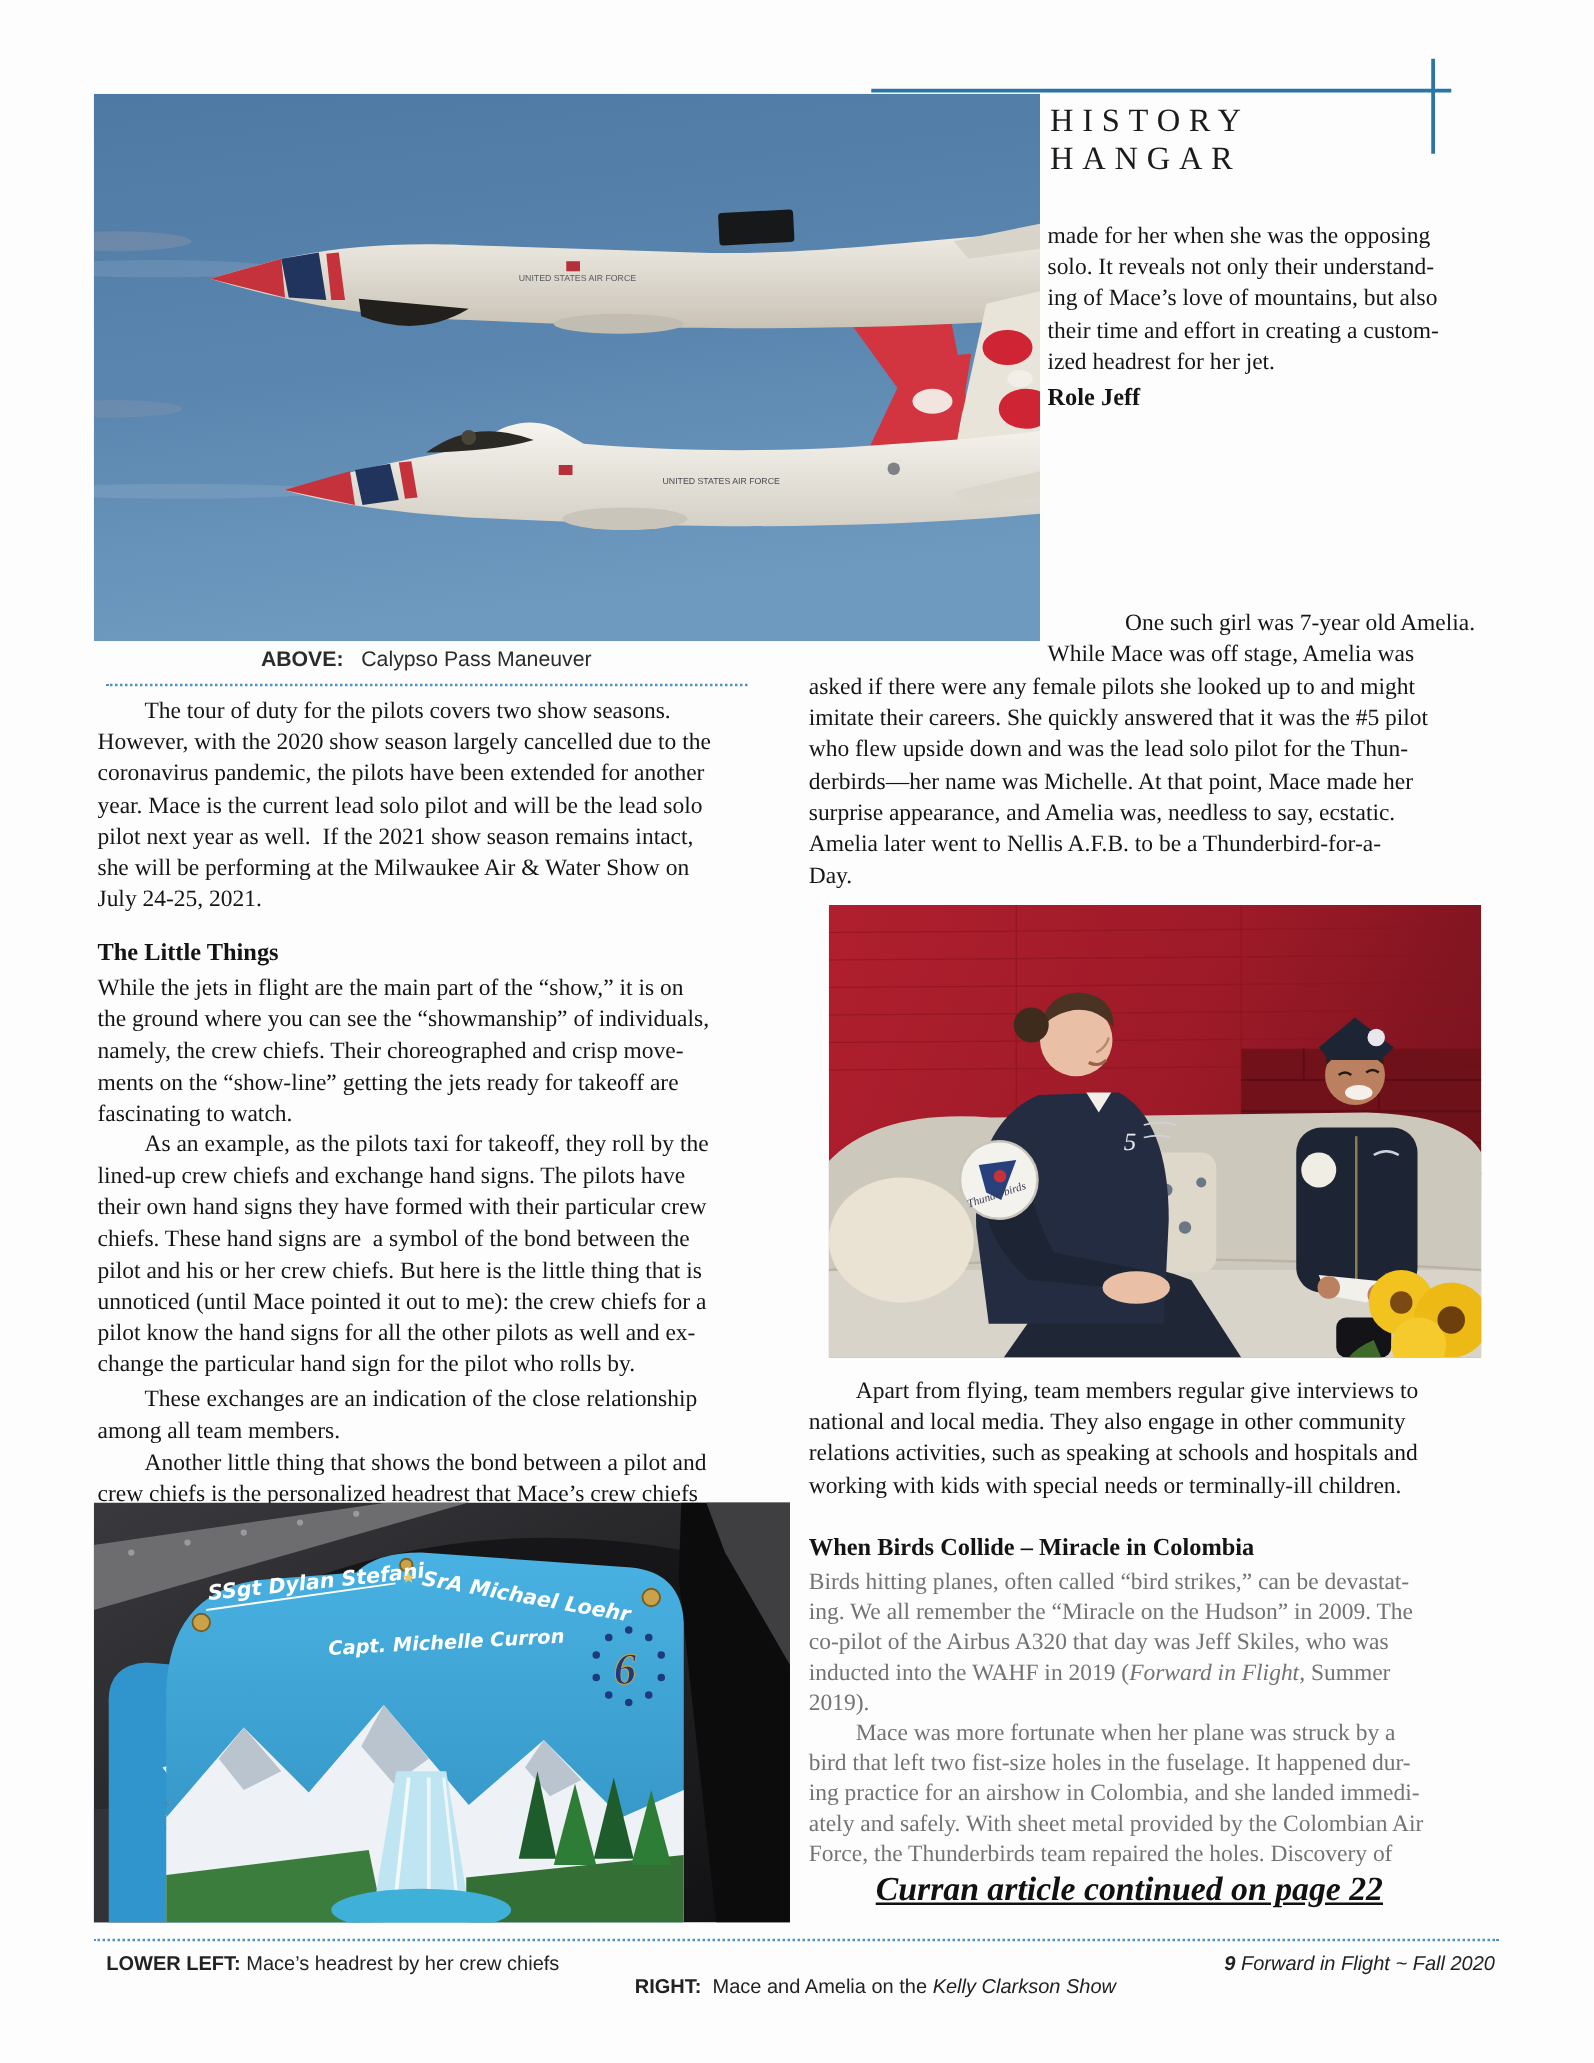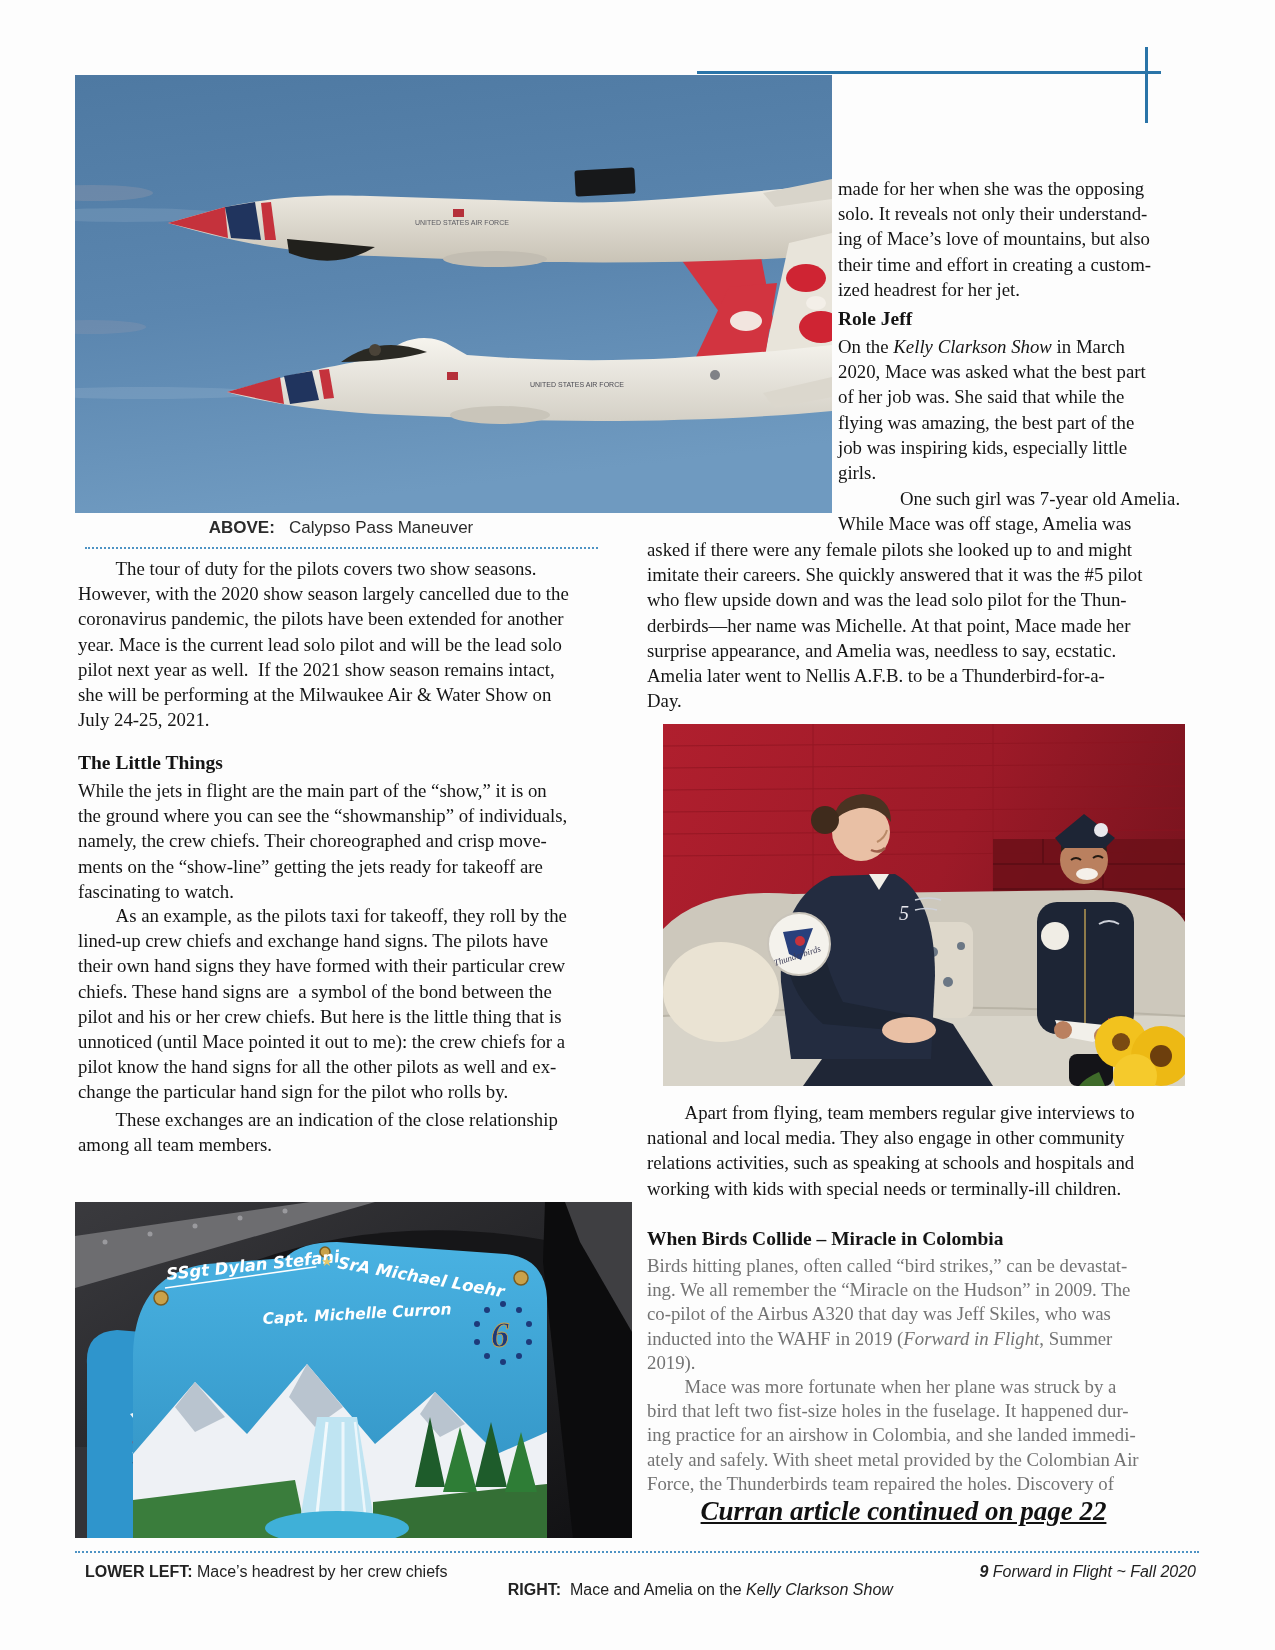--- a/index.html
+++ b/index.html
@@ -19,20 +19,21 @@
   .continued{font-size:27px;font-weight:bold;font-style:italic;text-decoration:underline;color:#111;}
   svg{display:block;}
 </style>
 </head>
 <body>
 
 <div id="page">
 
   <div class="abs blue-h" style="left:697px;top:71px;width:464px;height:3px;"></div>
   <div class="abs blue-h" style="left:1145px;top:47px;width:3px;height:76px;"></div>
+  <div class="abs title" style="left:840px;top:82px;width:300px;">HISTORY HANGAR</div>
 
   <div class="abs" style="left:75px;top:75px;width:757px;height:438px;">
     <svg width="757" height="438" viewBox="0 0 757 438">
       <defs>
         <linearGradient id="sky" x1="0" y1="0" x2="0.2" y2="1">
           <stop offset="0" stop-color="#4e79a2"></stop>
             <stop offset="0.55" stop-color="#5b86af"></stop>
             <stop offset="1" stop-color="#6f9ac0"></stop>
         </linearGradient>
         <linearGradient id="fusTop" x1="0" y1="0" x2="0" y2="1">
@@ -112,33 +113,29 @@
   <div class="abs body" style="left:78px;top:903px;width:540px;">        As an example, as the pilots taxi for takeoff, they roll by the
 lined-up crew chiefs and exchange hand signs. The pilots have
 their own hand signs they have formed with their particular crew
 chiefs. These hand signs are  a symbol of the bond between the
 pilot and his or her crew chiefs. But here is the little thing that is
 unnoticed (until Mace pointed it out to me): the crew chiefs for a
 pilot know the hand signs for all the other pilots as well and ex-
 change the particular hand sign for the pilot who rolls by.</div>
   <div class="abs body" style="left:78px;top:1107px;width:540px;">        These exchanges are an indication of the close relationship
 among all team members.</div>
+  <div class="abs body" style="left:78px;top:1158px;width:540px;">        Another little thing that shows the bond between a pilot and
+crew chiefs is the personalized headrest that Mace’s crew chiefs</div>
 
   <div class="abs body" style="left:838px;top:176px;width:362px;">made for her when she was the opposing
 solo. It reveals not only their understand-
 ing of Mace’s love of mountains, but also
 their time and effort in creating a custom-
 ized headrest for her jet.</div>
   <div class="abs h-inline" style="left:838px;top:308px;">Role Jeff</div>
-  <div class="abs body" style="left:838px;top:334px;width:362px;"><span>On the </span><span class="ital">Kelly Clarkson Show</span><span> in March
-2020, Mace was asked what the best part
-of her job was. She said that while the
-flying was amazing, the best part of the
-job was inspiring kids, especially little
-girls.</span></div>
   <div class="abs body" style="left:872px;top:486px;width:340px;margin-left:28px;">One such girl was 7-year old Amelia.</div>
   <div class="abs body" style="left:838px;top:511px;width:340px;">While Mace was off stage, Amelia was</div>
 
   <div class="abs body" style="left:647px;top:537px;width:552px;">asked if there were any female pilots she looked up to and might
 imitate their careers. She quickly answered that it was the #5 pilot
 who flew upside down and was the lead solo pilot for the Thun-
 derbirds—her name was Michelle. At that point, Mace made her
 surprise appearance, and Amelia was, needless to say, ecstatic.
 Amelia later went to Nellis A.F.B. to be a Thunderbird-for-a-
 Day.</div>

